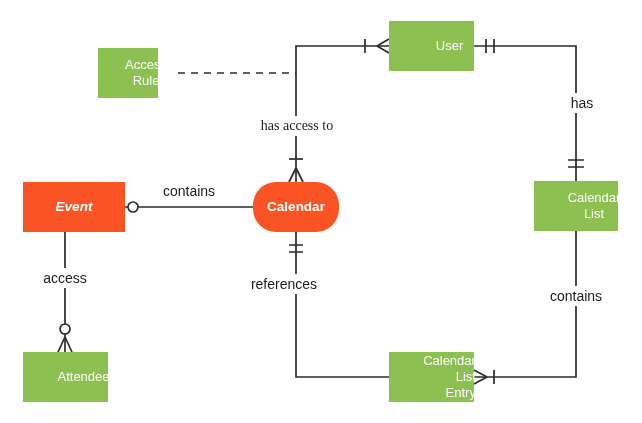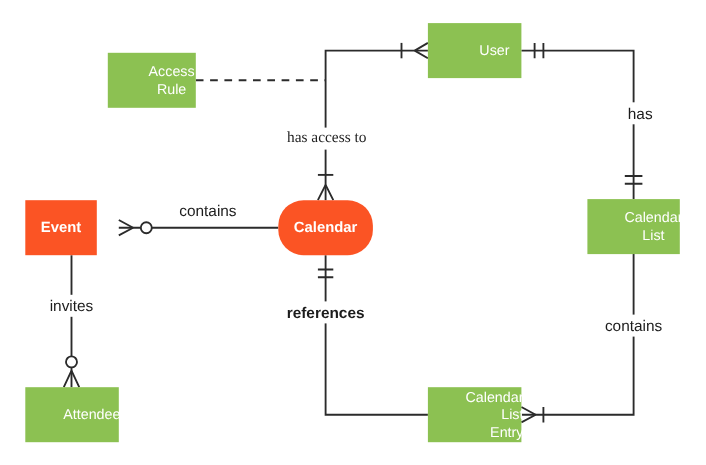--- a/index.html
+++ b/index.html
@@ -74,29 +74,29 @@
       <path class="ln" d="M289,245 H303 M289,252 H303"></path>
     </g>
 
     <g>
       <path class="ln" d="M474,377 H576 V231"></path>
       <path class="ln" d="M487,377 L474,370 M487,377 L474,384"></path>
       <path class="ln" d="M494,370 V384"></path>
     </g>
   </svg>
 
-  <div class="entity orange" style="left:23px;top:182px;width:65px;height:50px;">
+  <div class="entity orange" style="left:23px;top:182px;width:102px;height:50px;font-style:italic;">
     <span>Event</span>
   </div>
 
   <div class="entity orange" style="left:253px;top:182px;width:86px;height:50px;border-radius:23px;">
     <span>Calendar</span>
   </div>
 
-  <div class="entity green" style="left:98px;top:48px;width:80px;height:50px;">
+  <div class="entity green" style="left:98px;top:48px;width:60px;height:50px;">
     <span>Access Rule</span>
   </div>
 
   <div class="entity green" style="left:389px;top:21px;width:85px;height:50px;">
     <span>User</span>
   </div>
 
   <div class="entity green" style="left:534px;top:181px;width:84px;height:50px;">
     <span>Calendar List</span>
   </div>
@@ -104,23 +104,23 @@
   <div class="entity green" style="left:23px;top:352px;width:85px;height:50px;">
     <span>Attendee</span>
   </div>
 
   <div class="entity green" style="left:389px;top:352px;width:85px;height:50px;text-align:right;">
     <span>Calendar List Entry</span>
   </div>
 
   <div class="rel-label" style="left:189px;top:191px;">contains</div>
 
-  <div class="rel-label" style="left:65px;top:278px;">invites</div>
+  <div class="rel-label" style="left:65px;top:278px;">access</div>
 
   <div class="rel-label" style="left:297px;top:126px;font-family:Liberation Serif, serif;">has access to</div>
 
   <div class="rel-label" style="left:582px;top:103px;">has</div>
 
-  <div class="rel-label" style="left:296px;top:284px;font-weight:bold;">references</div>
+  <div class="rel-label" style="left:284px;top:284px;">references</div>
 
   <div class="rel-label" style="left:576px;top:296px;">contains</div>
 
 </div>
 
 </body></html>

